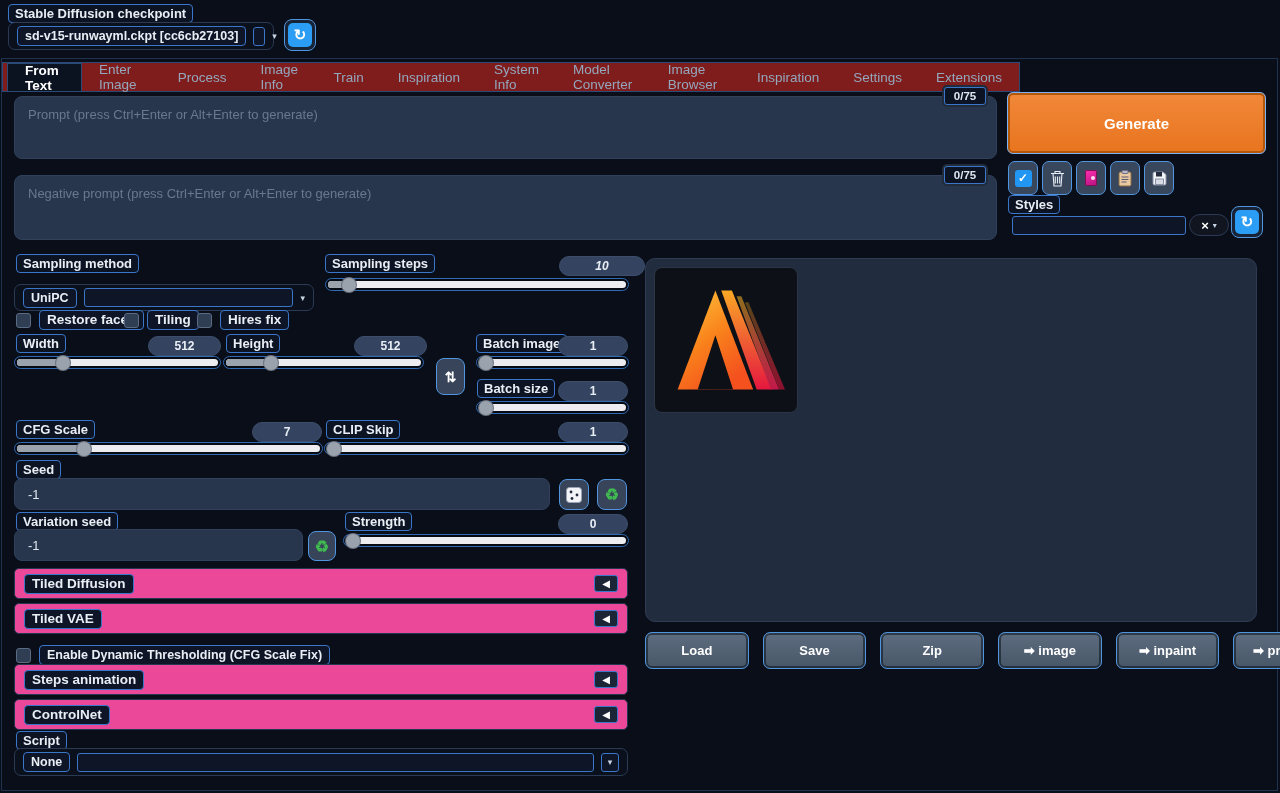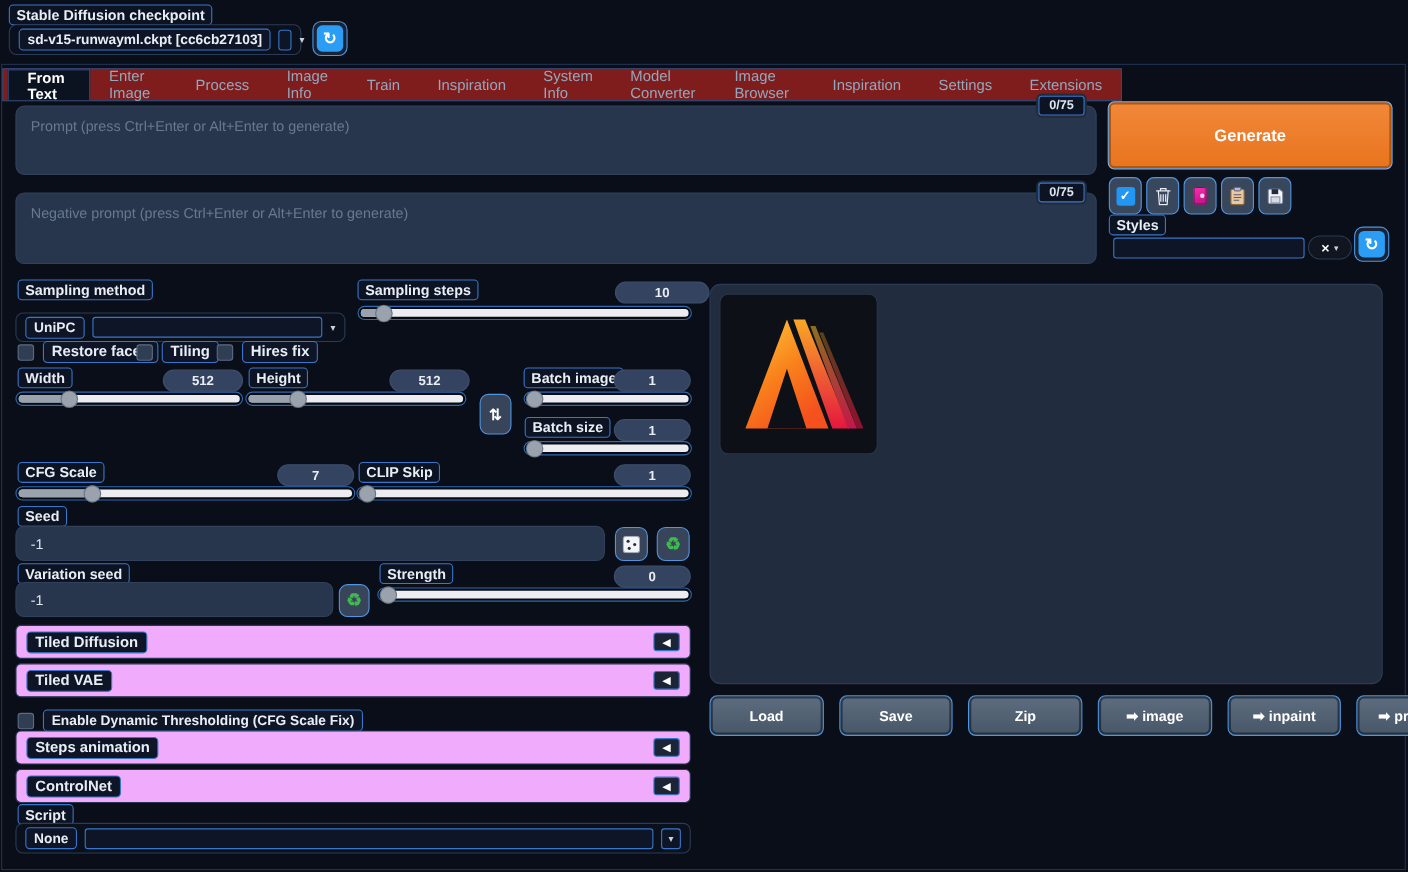--- a/index.html
+++ b/index.html
@@ -79,21 +79,21 @@
   .tabbar { position:absolute; left:2px; top:62px; width:1018px; height:30px;
     background:#7f1d1d; border:1px solid #2b4a78; display:flex; align-items:stretch; padding-left:4px; }
   .tab { display:flex; align-items:center; padding:0 17px; font-size:13.5px; color:#94a7bd; cursor:pointer; }
   .tab.active { color:#ffffff; font-weight:700; background:#0b1220; border:1px solid #2b4a78; border-bottom:none; }
 
   
   .chk { width:15px; height:15px; background:#303e54; border:1px solid #5a6b84; border-radius:3px; }
   .chkgroup { position:absolute; display:flex; align-items:center; gap:8px; }
 
   
-  .acc { position:absolute; left:14px; width:614px; height:31px; background:#f0abfc;
+  .acc { position:absolute; left:14px; width:614px; height:31px; background:#ec4899;
     border:1px solid #253650; border-radius:5px; display:flex; align-items:center;
     justify-content:space-between; padding:0 9px; cursor:pointer; }
   .acc .arrow { width:24px; height:17px; border:1px solid #3a76c9; border-radius:3px;
     display:flex; align-items:center; justify-content:center; color:#fff; font-size:10px; background:#1b2536; }
 
   .tinput { position:absolute; background:#27364c; border:1px solid #31415c; border-radius:8px;
     color:#dfe7f1; font-size:13px; padding:0 13px; outline:none;
     font-family:"Liberation Sans", sans-serif; }
 
   
@@ -196,21 +196,21 @@
   <span class="bluebtn">↻</span>
 </div>
 
 <span class="lbox" style="left:16px;top:254px;">Sampling method</span>
 <div class="combo" style="left:14px;top:272px;width:300px;height:27px;margin-top:12px;">
   <span class="tbox" style="font-size:12.5px;">UniPC</span>
   <input class="cinput" style="">
   <span class="caret">▾</span>
 </div>
 <span class="lbox" style="left:325px;top:254px;">Sampling steps</span>
-<div class="vpill" style="left:559px;top:256px;width:86px;">10</div>
+<div class="vpill" style="left:559px;top:256px;width:86px;font-style:italic;">10</div>
 <div class="slider" style="left: 325px; top: 278px; width: 304px; --pct: 7%;">
   <div class="track">
       <div class="fill"></div>
       <div class="knob"></div>
     </div>
 </div>
 
 <div class="chkgroup" style="left:16px;top:310px;">
   <span class="chk"></span>
   <span class="tbox">Restore faces</span>

